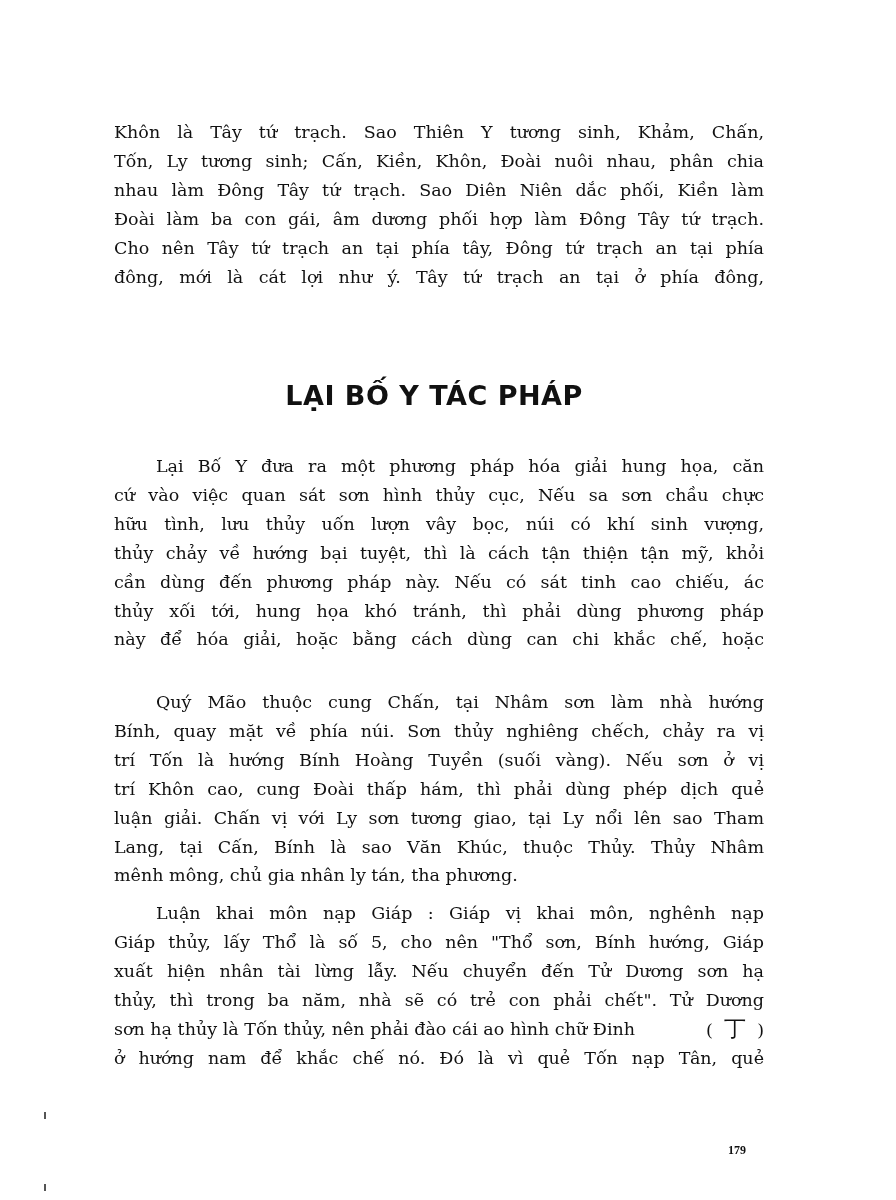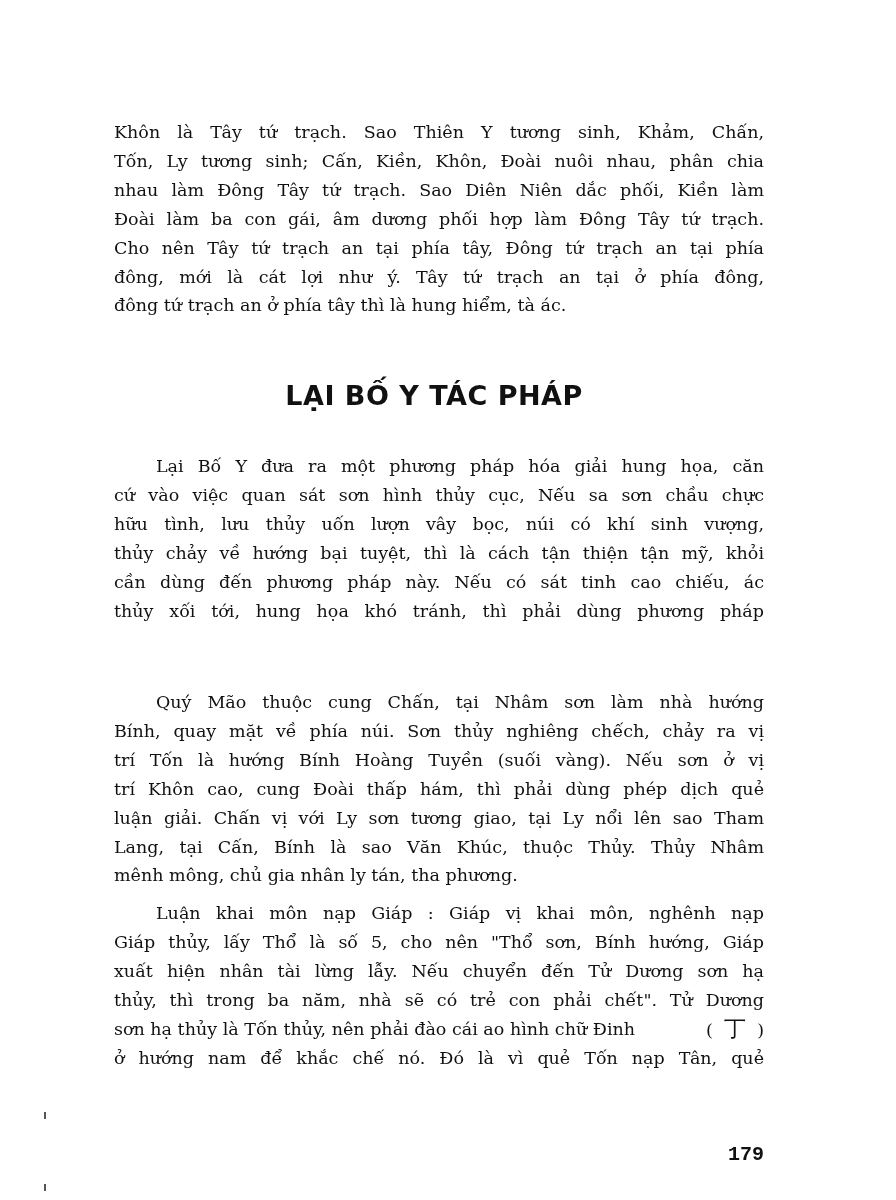--- a/index.html
+++ b/index.html
@@ -8,47 +8,47 @@
   .text { position: absolute; left: 114px; width: 650px; font-family: "DejaVu Serif", serif; font-size: 17.5px; line-height: 28.9px; }
   .line { display: block; white-space: nowrap; text-align: justify; text-align-last: justify; }
   .line.last { text-align-last: left; }
   .line.indent { padding-left: 42px; }
   .block1 { top: 118px; }
   .heading { position: absolute; top: 380px; left: 0; width: 896px; text-align: center; font-family: "DejaVu Sans", sans-serif; font-weight: bold; font-size: 27px; letter-spacing: 0.5px; margin-left: -14px; }
   .block2 { top: 452px; }
   .block3 { top: 688px; }
   .block4 { top: 899px; }
   .glyph { font-family: "DejaVu Sans", sans-serif; font-size: 22px; }
-  .page-number { position: absolute; top: 1143px; left: 728px; font-family: Liberation Mono, monospace; font-weight: bold; font-size: 20px; text-align: center; }
+  .page-number { position: absolute; top: 1143px; left: 728px; font-family: Liberation Serif, serif; font-weight: bold; font-size: 12px; text-align: center; }
   .mark { position: absolute; left: 44px; width: 2px; height: 7px; background: #555; }
 </style>
 </head>
 <body>
 
 <div class="page">
 
   <div class="text block1">
     <span class="line">Khôn là Tây tứ trạch. Sao Thiên Y tương sinh, Khảm, Chấn,</span>
     <span class="line">Tốn, Ly tương sinh; Cấn, Kiền, Khôn, Đoài nuôi nhau, phân chia</span>
     <span class="line">nhau làm Đông Tây tứ trạch. Sao Diên Niên dắc phối, Kiền làm</span>
     <span class="line">Đoài làm ba con gái, âm dương phối hợp làm Đông Tây tứ trạch.</span>
     <span class="line">Cho nên Tây tứ trạch an tại phía tây, Đông tứ trạch an tại phía</span>
     <span class="line">đông, mới là cát lợi như ý. Tây tứ trạch an tại ở phía đông,</span>
-    <span class="line last">đông tứ trạch an ở phía tây thì là hung hiểm, tà ác.</span>
   </div>
 
   <div class="heading">LẠI BỐ Y TÁC PHÁP</div>
 
   <div class="text block2">
     <span class="line indent">Lại Bố Y đưa ra một phương pháp hóa giải hung họa, căn</span>
     <span class="line">cứ vào việc quan sát sơn hình thủy cục, Nếu sa sơn chầu chực</span>
     <span class="line">hữu tình, lưu thủy uốn lượn vây bọc, núi có khí sinh vượng,</span>
     <span class="line">thủy chảy về hướng bại tuyệt, thì là cách tận thiện tận mỹ, khỏi</span>
     <span class="line">cần dùng đến phương pháp này. Nếu có sát tinh cao chiếu, ác</span>
     <span class="line">thủy xối tới, hung họa khó tránh, thì phải dùng phương pháp</span>
+    <span class="line">này để hóa giải, hoặc bằng cách dùng can chi khắc chế, hoặc</span>
   </div>
 
   <div class="text block3">
     <span class="line indent">Quý Mão thuộc cung Chấn, tại Nhâm sơn làm nhà hướng</span>
     <span class="line">Bính, quay mặt về phía núi. Sơn thủy nghiêng chếch, chảy ra vị</span>
     <span class="line">trí Tốn là hướng Bính Hoàng Tuyền (suối vàng). Nếu sơn ở vị</span>
     <span class="line">trí Khôn cao, cung Đoài thấp hám, thì phải dùng phép dịch quẻ</span>
     <span class="line">luận giải. Chấn vị với Ly sơn tương giao, tại Ly nổi lên sao Tham</span>
     <span class="line">Lang, tại Cấn, Bính là sao Văn Khúc, thuộc Thủy. Thủy Nhâm</span>
     <span class="line last">mênh mông, chủ gia nhân ly tán, tha phương.</span>

